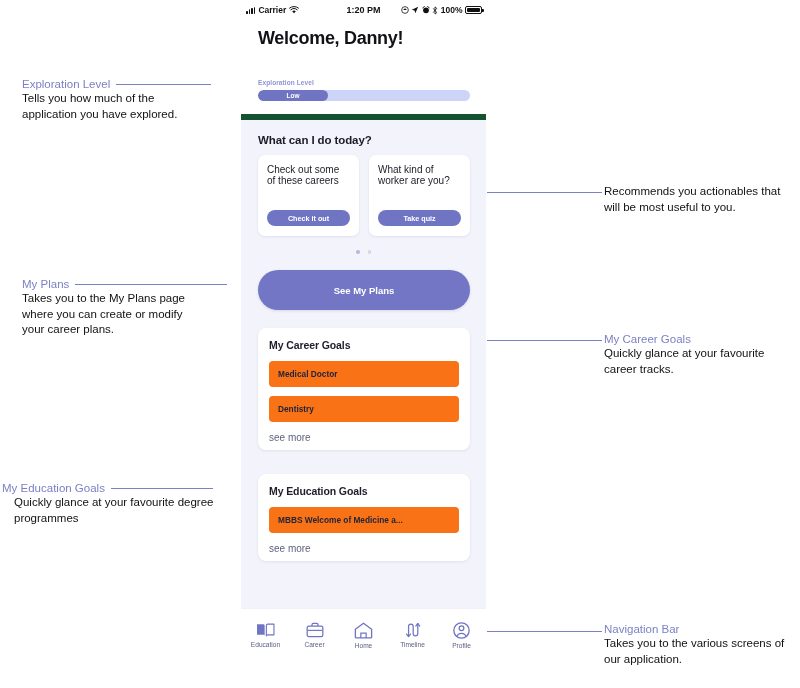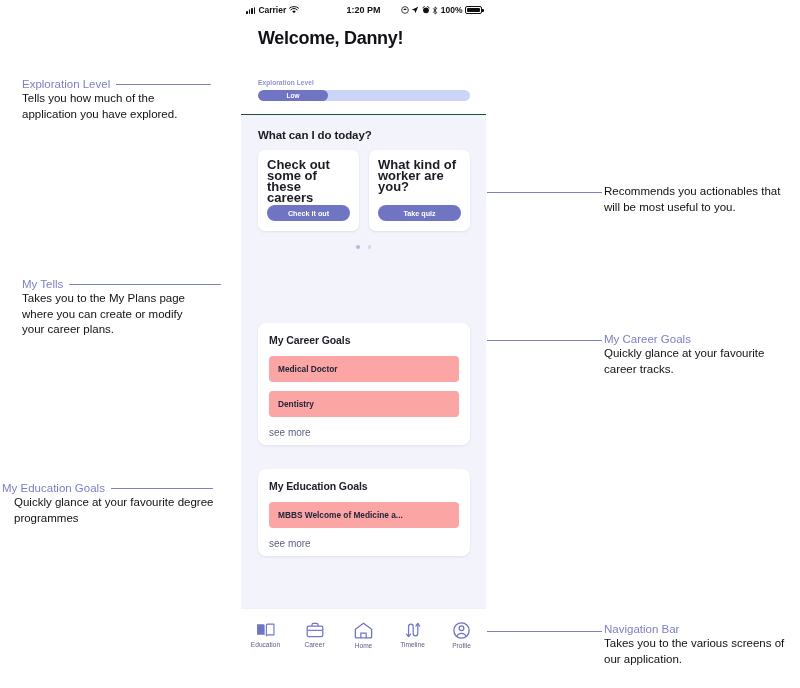--- a/index.html
+++ b/index.html
@@ -139,21 +139,21 @@
   }
 
   
   #app-body {
     position: absolute;
     left: 0;
     top: 114px;
     width: 245px;
     height: 494px;
     background: #f3f4fb;
-    border-top: 1px solid #14532d;
+    border-top: 6px solid #14532d;
   }
 
   #todo-title {
     position: absolute;
     left: 17px;
     top: 14px;
     font-size: 11.5px;
     font-weight: bold;
     color: #1b1b26;
     letter-spacing: -0.1px;
@@ -171,22 +171,22 @@
     width: 101px;
     height: 81px;
     background: #ffffff;
     border-radius: 7px;
     box-shadow: 0 1px 3px rgba(120,125,170,0.16);
     padding: 9px 9px 0 9px;
     box-sizing: border-box;
     position: relative;
   }
   .todo-text {
-    font-size: 13px;
-    font-weight: bold;
+    font-size: 10px;
+    font-weight: normal;
     line-height: 11px;
     color: #1b1b26;
   }
   .todo-btn {
     position: absolute;
     left: 9px;
     bottom: 10px;
     width: 83px;
     height: 16px;
     border-radius: 9px;
@@ -256,21 +256,21 @@
   .panel-title {
     font-size: 10.5px;
     font-weight: bold;
     color: #1d1d2b;
     margin-bottom: 10px;
     letter-spacing: -0.1px;
   }
   .goal-item {
     width: 190px;
     height: 26px;
-    background: #fca5a5;
+    background: #f97316;
     border-radius: 4px;
     display: flex;
     align-items: center;
     padding-left: 9px;
     box-sizing: border-box;
     font-size: 8.3px;
     font-weight: bold;
     color: #22243a;
     margin-bottom: 9px;
     cursor: pointer;
@@ -411,20 +411,21 @@
         <div class="todo-text">What kind of worker are you?</div>
         <button class="todo-btn">Take quiz</button>
       </div>
     </div>
 
     <div id="dots">
       <span></span>
       <span class="off"></span>
     </div>
 
+    <button id="see-plans">See My Plans</button>
 
     <div class="panel" id="career-panel">
       <div class="panel-title">My Career Goals</div>
       <div class="goal-item">Medical Doctor</div>
       <div class="goal-item">Dentistry</div>
       <div class="see-more">see more</div>
     </div>
 
     <div class="panel" id="education-panel">
       <div class="panel-title">My Education Goals</div>
@@ -485,21 +486,21 @@
 <div class="ann" style="left:22px; top:77px; width:215px;">
   <div class="ann-head-row">
     <span class="ann-head">Exploration Level</span>
     <span class="leader" style="width:95px;"></span>
   </div>
   <div class="ann-body" style="width:180px;">Tells you how much of the application you have explored.</div>
 </div>
 
 <div class="ann" style="left:22px; top:277px; width:215px;">
   <div class="ann-head-row">
-    <span class="ann-head">My Tells</span>
+    <span class="ann-head">My Plans</span>
     <span class="leader" style="width:152px;"></span>
   </div>
   <div class="ann-body" style="width:182px;">Takes you to the My Plans page where you can create or modify your career plans.</div>
 </div>
 
 <div class="ann" style="left:2px; top:481px; width:240px;">
   <div class="ann-head-row">
     <span class="ann-head">My Education Goals</span>
     <span class="leader" style="width:102px;"></span>
   </div>

